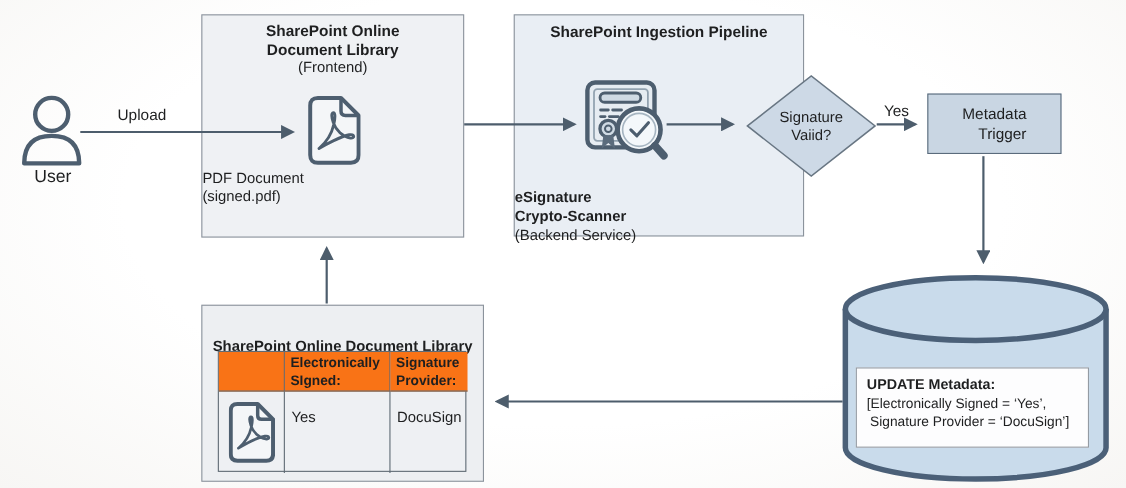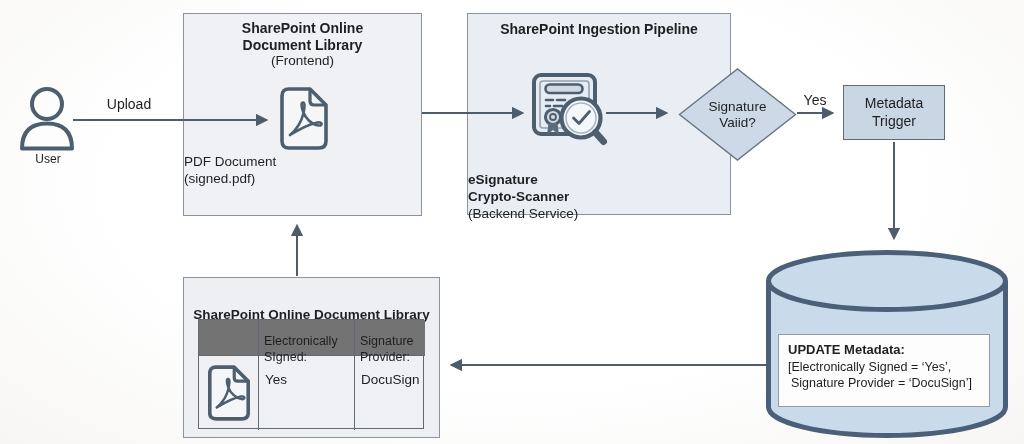--- a/index.html
+++ b/index.html
@@ -18,46 +18,46 @@
   #box-result   { left:183px; top:277px; width:257px; height:161px; background:#edeff2; }
   .box-title { position:absolute; left:0; right:0; text-align:center; font-weight:bold; font-size:14px; line-height:1.18; }
   .box-sub   { font-weight:normal; font-size:13.5px; }
   .caption   { position:absolute; text-align:left; font-size:13.5px; line-height:1.25; }
   svg.layer { position:absolute; left:0; top:0; width:1024px; height:444px; pointer-events:none; }
   #diamond-label {
     position:absolute; left:683px; top:99px; width:109px; text-align:center;
     font-size:13.5px; line-height:1.2;
   }
   #trigger-box {
-    position:absolute; left:843px; top:85px; width:102px; height:55px;
+    position:absolute; left:843px; top:85px; width:122px; height:55px;
     background:#c9d6e3; border:1.4px solid #5a6b7c;
-    display:flex; align-items:center; justify-content:center; text-align:center;
+    display:flex; align-items:center; justify-content:center; text-align:right;
     font-size:14px; line-height:1.22;
   }
   #db-note {
     position:absolute; left:778px; top:334px; width:212px; height:73px;
     background:#fdfdfe; border:1px solid #949ba3; padding:7px 8px 6px 9px;
     font-size:12.5px; line-height:1.3;
   }
   #db-note .nt { font-weight:bold; font-size:13px; }
   #db-note .ind { padding-left:3px; }
   .edge-label { position:absolute; font-size:14px; }
   #upload-label { left:100px; top:96px; width:58px; text-align:center; }
   #yes-label    { left:799px; top:92px; width:32px; text-align:center; }
-  #user-label   { left:17px; top:152px; width:62px; text-align:center; font-size:12px; }
+  #user-label   { left:17px; top:152px; width:62px; text-align:center; font-size:16px; }
   
   #result-table {
     position:absolute; left:14px; top:41px; width:226px; height:110px;
     display:grid; grid-template-columns:60px 96px 70px; grid-template-rows:36px 74px;
     border:1.6px solid #5f6a74; background:#eef0f3;
   }
   #result-table .cell { border-right:1.4px solid #5f6a74; border-bottom:1.4px solid #5f6a74; }
   #result-table .cell.last-col { border-right:none; }
   #result-table .cell.last-row { border-bottom:none; }
-  #result-table .hcell { background:#737373; font-weight:normal; font-size:12.5px; line-height:1.25; padding:14px 4px 2px 5px; }
+  #result-table .hcell { background:#f97316; font-weight:bold; font-size:12.5px; line-height:1.25; padding:3px 4px 2px 5px; }
   #result-table .dcell { font-size:13.5px; padding:16px 4px 0 6px; }
   #result-table .icell { display:flex; align-items:center; justify-content:center; }
 </style>
 </head>
 <body>
 
 <div id="canvas">
 
   <svg class="abs" style="left:18px; top:84px;" width="60" height="70" viewBox="0 0 60 70">
     <circle cx="29" cy="20" r="15" fill="none" stroke="#4d5e6f" stroke-width="4"></circle>

